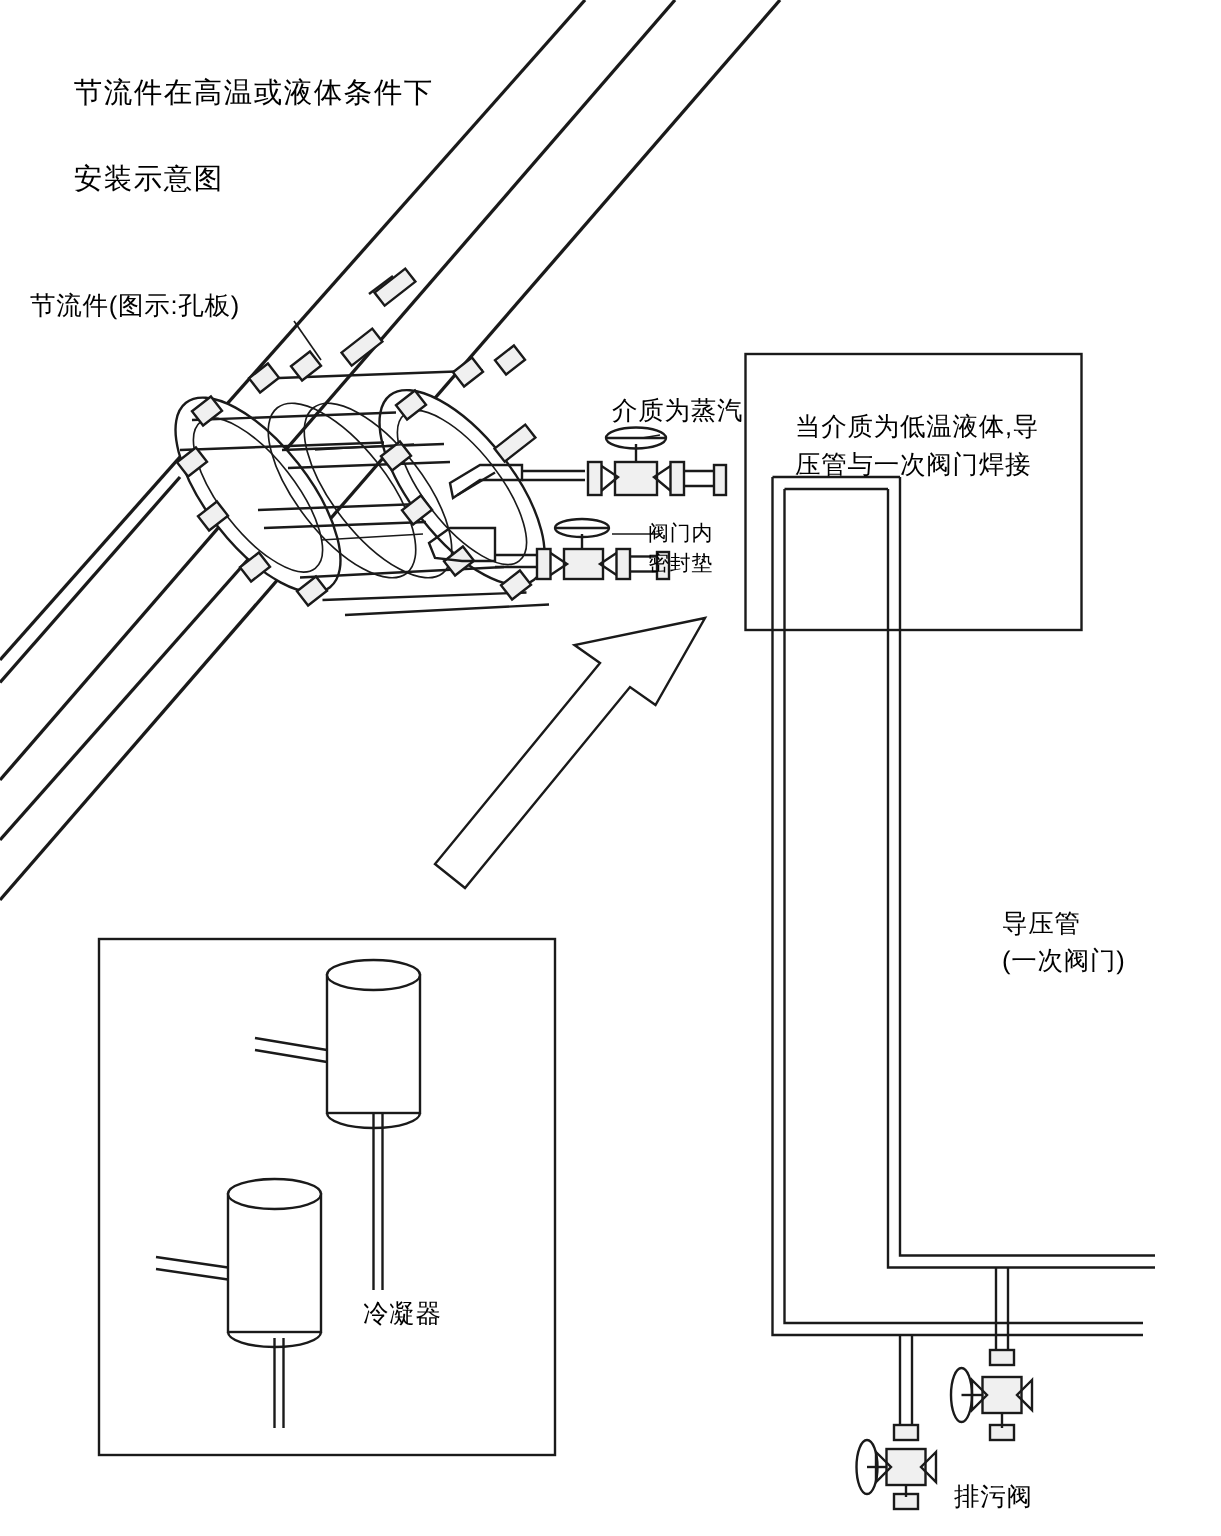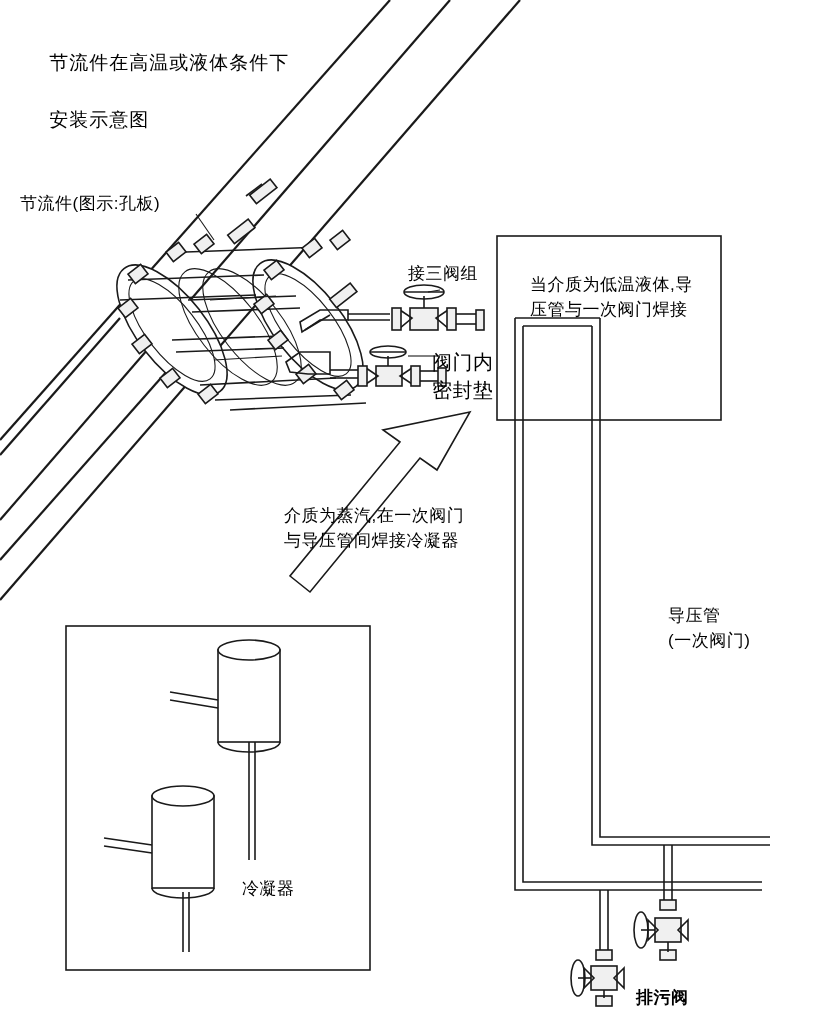--- a/index.html
+++ b/index.html
@@ -33,22 +33,23 @@
     color: #000;
     white-space: pre;
     letter-spacing: 0.5px;
   }
   .title {
     font-size: 19px;
     line-height: 1.5;
     letter-spacing: 1px;
   }
   .mid {
-    font-size: 20px;
+    font-size: 14px;
     line-height: 1.4;
+    font-family: Liberation Mono, monospace;
   }
 </style>
 </head>
 <body>
 
 <div id="page">
 
   <svg class="svg-layer" viewBox="0 0 814 1024">
     <defs>
       <style>
@@ -243,32 +244,30 @@
     </g>
   </svg>
 
   <div class="lbl title" style="left:24px; top:20px;">
     <span>节流件在高温或液体条件下</span><br>
     <span>安装示意图</span>
   </div>
 
   <div class="lbl" style="left:20px; top:192px;">节流件(图示:孔板)</div>
 
-  <div class="lbl" style="left:408px; top:262px;">接三阀组</div>
+  <div class="lbl" style="left:408px; top:262px;">介质为蒸汽</div>
 
   <div class="lbl mid" style="left:432px; top:348px;">阀门内
 密封垫</div>
 
   <div class="lbl" style="left:530px; top:252px; width:186px;margin-top:21px;">当介质为低温液体,导
 压管与一次阀门焊接</div>
 
-  <div class="lbl" style="left:284px; top:504px;">介质为蒸汽,在一次阀门
-与导压管间焊接冷凝器</div>
 
   <div class="lbl" style="left:668px; top:604px;">导压管
 (一次阀门)</div>
 
-  <div class="lbl" style="left:242px; top:864px;margin-top:13px;">冷凝器</div>
-
-
-  <div class="lbl" style="left:636px; top:986px;font-weight:bold;">排污阀</div>
+  <div class="lbl" style="left:242px; top:864px;">冷凝器</div>
+
+
+  <div class="lbl" style="left:636px; top:986px;">排污阀</div>
 
 </div>
 
 </body></html>

